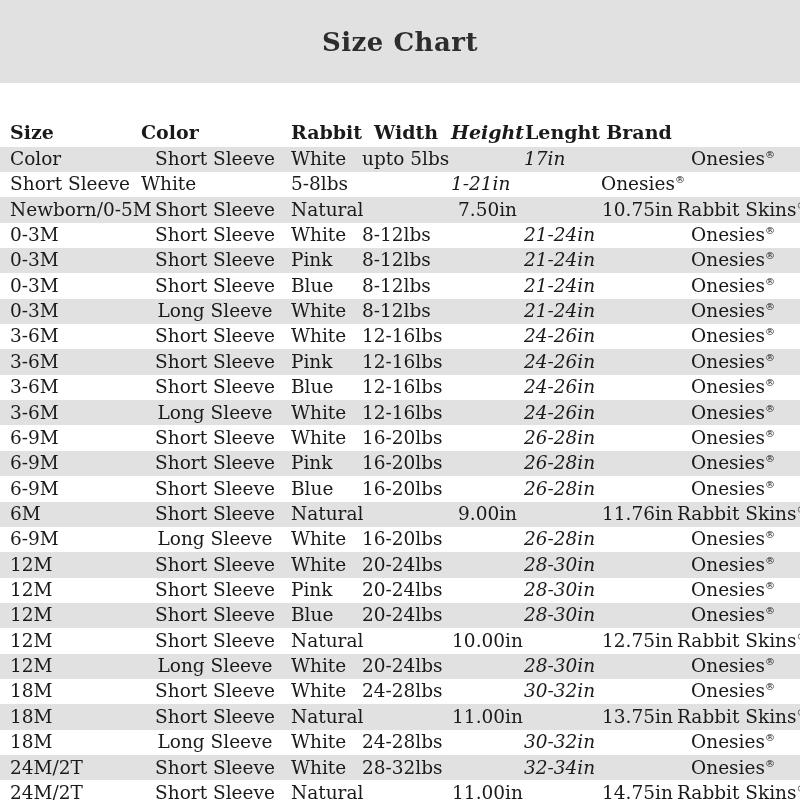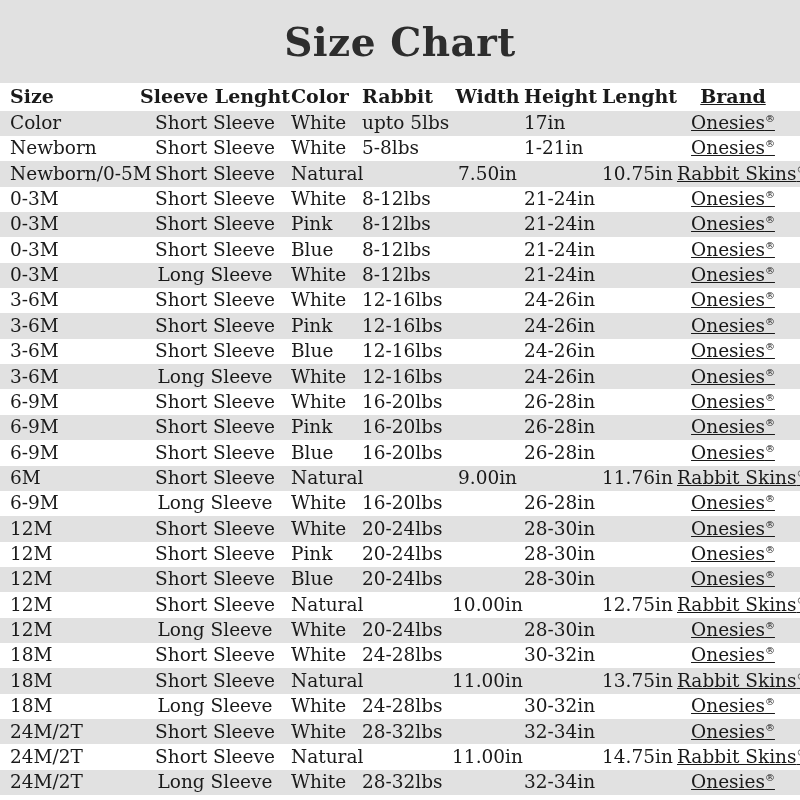--- a/index.html
+++ b/index.html
@@ -16,72 +16,72 @@
     overflow: hidden;
   }
   .title-band {
     height: 83px;
     background: var(--gray);
     display: flex;
     align-items: center;
     justify-content: center;
   }
   .title {
-    font-size: 39px;
+    font-size: 26px;
     font-weight: bold;
     color: var(--title);
     letter-spacing: 0.5px;
   }
   .size-table { width: 800px; }
   .row {
     display: grid;
     grid-template-columns: 140px 150px 71px 90px 73px 77px 76px 112px 1fr;
     align-items: center;
     height: 25.37px;
     font-size: 18.5px;
     line-height: 1;
     white-space: nowrap;
   }
   .header-row {
     height: 27.5px;
     font-weight: bold;
     font-size: 19px;
     background: #ffffff;
+    margin-top: 36px;
   }
   #rows-container .row:nth-child(odd) { background: var(--gray); }
   #rows-container .row:nth-child(even) { background: #ffffff; }
   .cell { overflow: visible; }
   .c-size   { padding-left: 10px; text-align: left; }
   .c-sleeve { text-align: center; }
   .c-color  { text-align: left; padding-left: 1px; }
   .c-weight { text-align: left; padding-left: 1px; }
   .c-width  { text-align: center; }
-  .c-height { text-align: left; }
+  .c-height { text-align: left; font-style: italic; }
   .c-length { text-align: left; padding-left: 1px; }
-  .c-brand  { text-align: center; text-decoration: underline; }
+  .c-brand  { text-align: center; }
   .c-fill   { }
   sup {
     font-size: 10px;
     vertical-align: super;
     line-height: 0;
   }
 </style>
 </head>
 <body>
 
 <div class="page">
 
   <header class="title-band">
     <h1 class="title">Size Chart</h1>
   </header>
 
   <div class="size-table">
     <div class="row header-row">
       <div class="cell c-size">Size</div>
-      <div class="cell c-sleeve">Sleeve Lenght</div>
       <div class="cell c-color">Color</div>
       <div class="cell c-weight">Rabbit</div>
       <div class="cell c-width">Width</div>
       <div class="cell c-height">Height</div>
       <div class="cell c-length">Lenght</div>
       <div class="cell c-brand">Brand</div>
       <div class="cell c-fill"></div>
     </div>
     <div id="rows-container">
   <div class="row">
@@ -90,21 +90,20 @@
     <div class="cell c-color">White</div>
     <div class="cell c-weight">upto 5lbs</div>
     <div class="cell c-width"></div>
     <div class="cell c-height">17in</div>
     <div class="cell c-length"></div>
     <div class="cell c-brand">Onesies<sup>®</sup></div>
     <div class="cell c-fill"></div>
   </div>
 
   <div class="row">
-    <div class="cell c-size">Newborn</div>
     <div class="cell c-sleeve">Short Sleeve</div>
     <div class="cell c-color">White</div>
     <div class="cell c-weight">5-8lbs</div>
     <div class="cell c-width"></div>
     <div class="cell c-height">1-21in</div>
     <div class="cell c-length"></div>
     <div class="cell c-brand">Onesies<sup>®</sup></div>
     <div class="cell c-fill"></div>
   </div>
 

